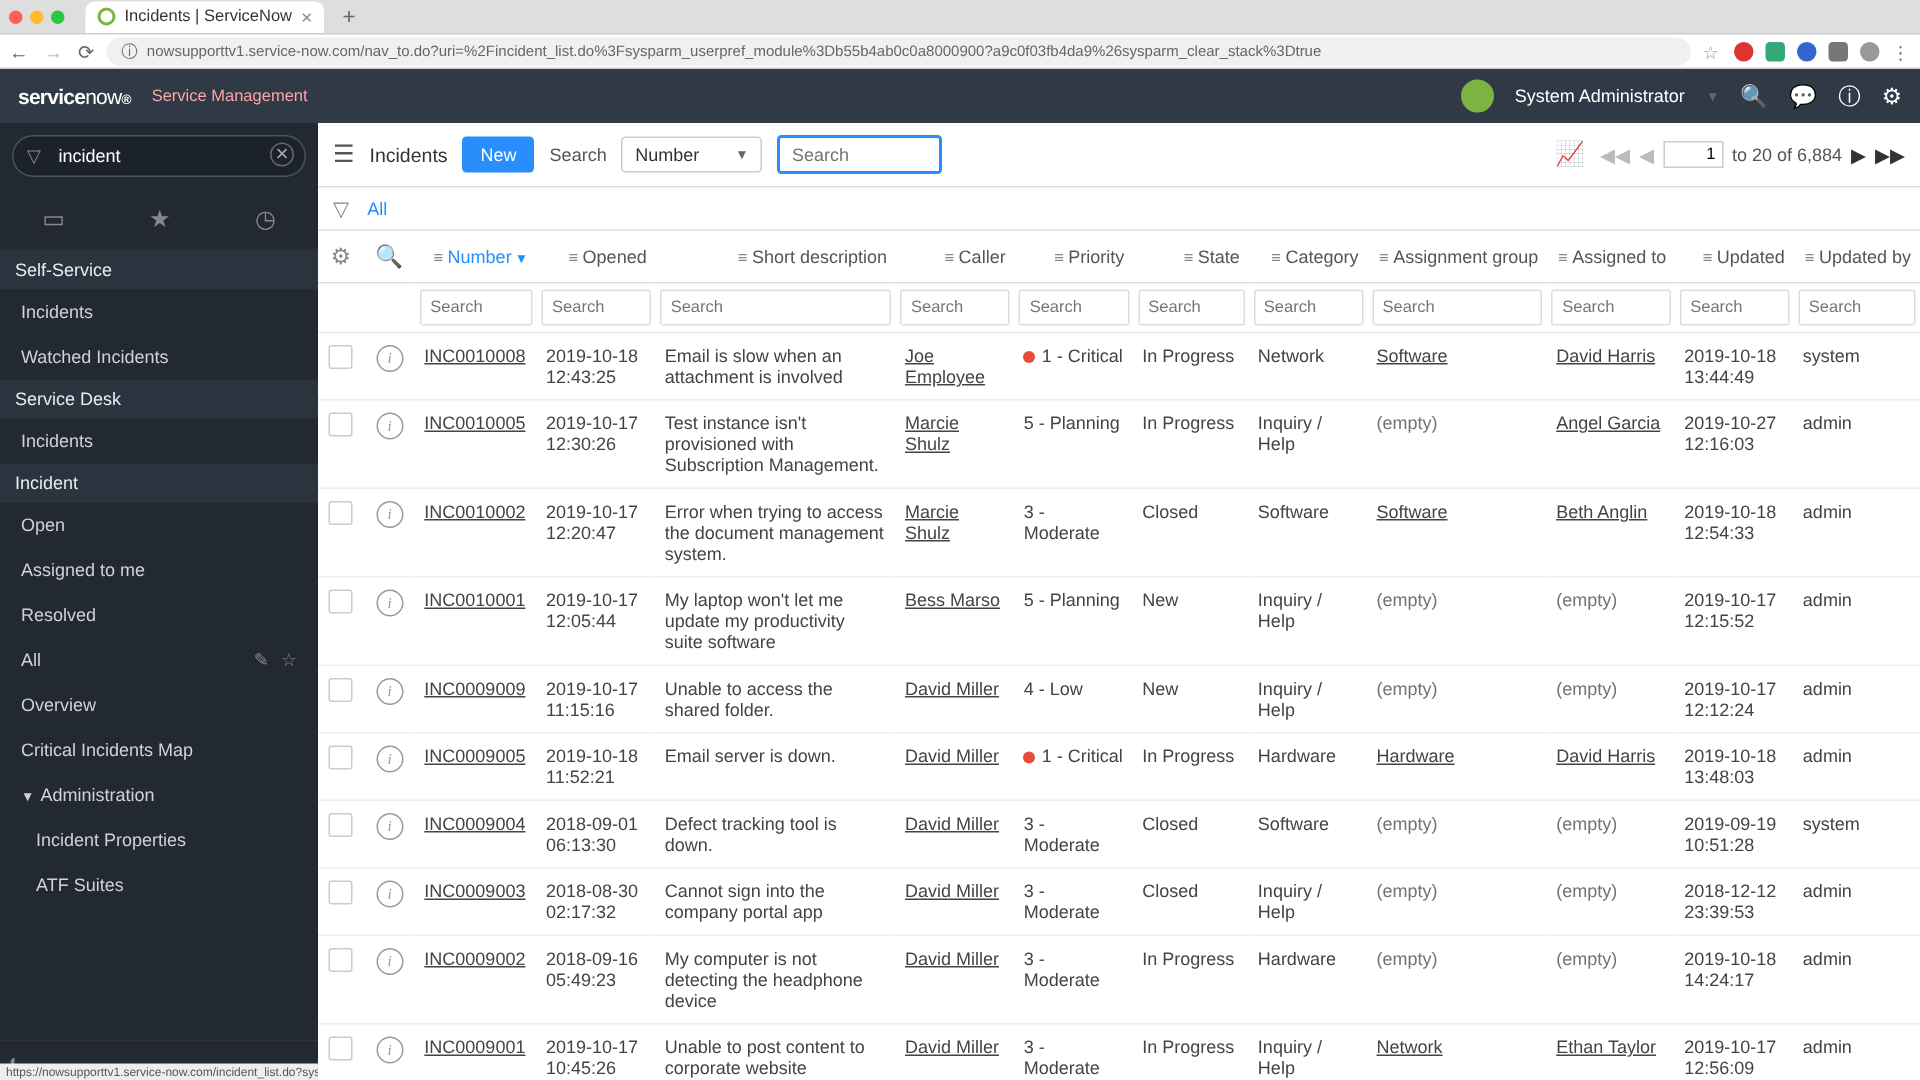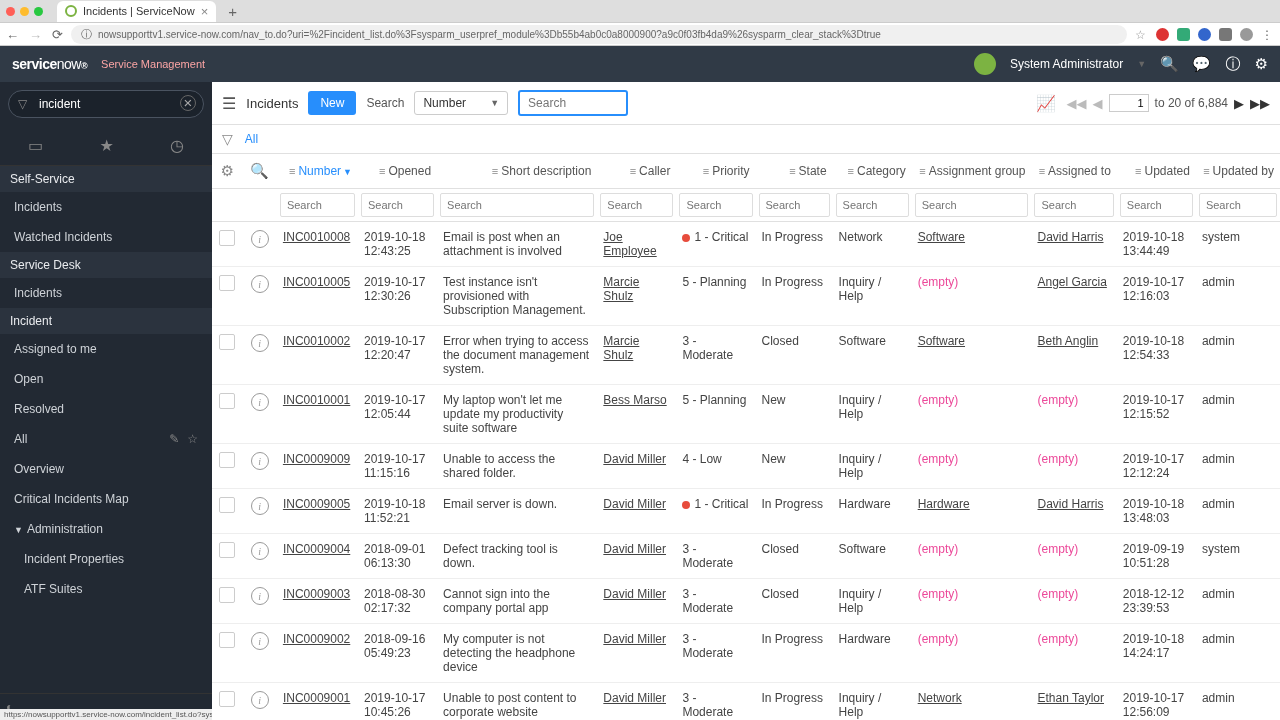--- a/index.html
+++ b/index.html
@@ -82,21 +82,21 @@
 .th-sort-caret { color: #278efc; font-size: 9px; margin-left: 2px;}
 .search-row td { padding: 4px 3px; background:#fff; position:sticky; top:34px; border-bottom: 1px solid #e0e0e0;}
 .col-search { width: 100%; border: 1px solid #ddd; padding: 5px 6px; font-size: 11px; border-radius: 2px; }
 tbody tr { border-bottom: 1px solid #eee; }
 tbody td { padding: 8px 6px; vertical-align: top; color: #444; }
 .row-check { width: 16px; height: 16px; border: 1px solid #ccc; border-radius: 2px; display:inline-block; cursor:pointer;}
 .info-icon { width: 18px; height: 18px; border: 1.5px solid #999; border-radius: 50%; display: inline-flex; align-items: center; justify-content: center; font-size: 10px; color: #999; font-style:italic; font-family: serif; cursor:pointer;}
 .cell-link { color: #444; text-decoration: underline; cursor: pointer; }
 .priority-dot { width: 8px; height: 8px; border-radius: 50%; display: inline-block; margin-right: 4px; vertical-align: middle; }
 .dot-red { background: #e74c3c; }
-.empty-paren { color: #ec4899; margin-top: 36px; }
+.empty-paren { color: #737373; margin-top: 36px; }
 .gear-btn { color: #888; font-size: 15px; cursor:pointer;}
 .search-btn { color: #888; font-size: 15px; cursor:pointer;}
 .col-chk { width: 30px; text-align:center;}
 .col-info { width: 34px; text-align:center;}
 .col-num { width: 80px; }
 .col-date { width: 78px; }
 .col-desc { width: 158px; }
 .col-caller { width: 78px; margin-left: 12px; }
 .col-pri { width: 78px; }
 .col-state { width: 76px; }
@@ -182,24 +182,24 @@
         </div>
         <div class="nav-item">
           <span>Watched Incidents</span>
         </div>
         <div class="nav-module">Service Desk</div>
         <div class="nav-item">
           <span>Incidents</span>
         </div>
         <div class="nav-module">Incident</div>
         <div class="nav-item">
+          <span>Open</span>
+        </div>
+        <div class="nav-item">
           <span>Assigned to me</span>
-        </div>
-        <div class="nav-item">
-          <span>Open</span>
         </div>
         <div class="nav-item">
           <span>Resolved</span>
         </div>
         <div class="nav-item">
           <span>All</span>
           <span class="nav-item-actions">
             <span>✎</span>
             <span>☆</span>
           </span>
@@ -280,21 +280,21 @@
               <td><input class="col-search" placeholder="Search" style=""></td>
               <td><input class="col-search" placeholder="Search" style=""></td>
             </tr>
         </thead>
         <tbody id="tbody">
             <tr>
               <td class="col-chk"><span class="row-check"></span></td>
               <td class="col-info"><span class="info-icon">i</span></td>
               <td><span class="cell-link">INC0010008</span></td>
               <td>2019-10-18 12:43:25</td>
-              <td>Email is post when an attachment is involved</td>
+              <td>Email is slow when an attachment is involved</td>
               <td><span class="cell-link">Joe Employee</span></td>
               <td><span class="priority-dot dot-red"></span>1 - Critical</td>
               <td>In Progress</td>
               <td>Network</td>
               <td><span class="cell-link">Software</span></td>
               <td><span class="cell-link">David Harris</span></td>
               <td>2019-10-18 13:44:49</td>
               <td>system</td>
             </tr>
             <tr>
@@ -302,21 +302,21 @@
               <td class="col-info"><span class="info-icon">i</span></td>
               <td><span class="cell-link">INC0010005</span></td>
               <td>2019-10-17 12:30:26</td>
               <td>Test instance isn't provisioned with Subscription Management.</td>
               <td><span class="cell-link">Marcie Shulz</span></td>
               <td>5 - Planning</td>
               <td>In Progress</td>
               <td>Inquiry / Help</td>
               <td><span class="empty-paren">(empty)</span></td>
               <td><span class="cell-link">Angel Garcia</span></td>
-              <td>2019-10-17 12:16:03</td>
+              <td>2019-10-27 12:16:03</td>
               <td>admin</td>
             </tr>
             <tr>
               <td class="col-chk"><span class="row-check"></span></td>
               <td class="col-info"><span class="info-icon">i</span></td>
               <td><span class="cell-link">INC0010002</span></td>
               <td>2019-10-17 12:20:47</td>
               <td>Error when trying to access the document management system.</td>
               <td><span class="cell-link">Marcie Shulz</span></td>
               <td>3 - Moderate</td>

